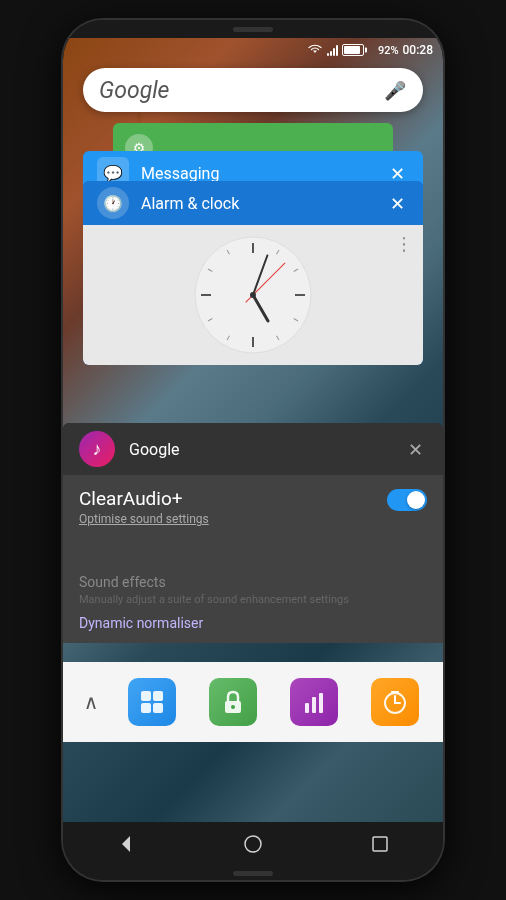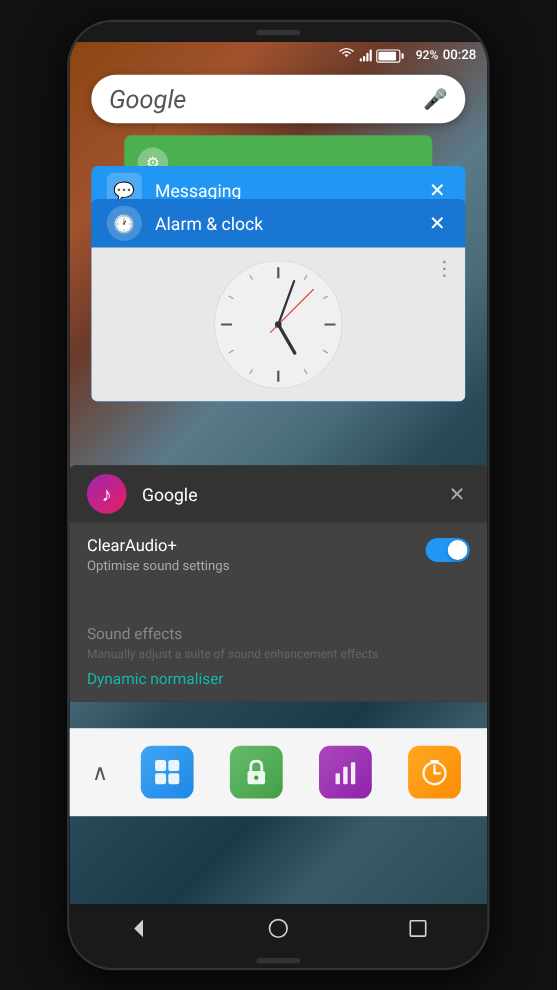--- a/index.html
+++ b/index.html
@@ -90,21 +90,21 @@
       gap: 1px;
       height: 12px;
     }
     .signal-bar {
       background: white;
       width: 2px;
       border-radius: 1px;
     }
     .battery-container {
       display: flex;
-      align-items: flex-end;
+      align-items: flex-start;
       gap: 14px;
     }
     .battery-box {
       width: 22px;
       height: 12px;
       border: 1.5px solid white;
       border-radius: 2px;
       position: relative;
       display: flex;
       align-items: center;
@@ -331,26 +331,27 @@
       font-size: 18px;
       margin-right: 14px;
       flex-shrink: 0;
     }
     .card-music-body {
       background: #424242;
       padding: 12px 16px;
     }
     .music-setting-title {
       color: #fff;
-      font-size: 15px;
+      font-size: 19px;
       margin-bottom: 2px;
     }
     .music-setting-sub {
       color: #aaa;
       font-size: 12px;
+      text-decoration: underline;
     }
     .music-setting-row-inline {
       display: flex;
       align-items: flex-start;
       justify-content: space-between;
       margin-bottom: 14px;
     }
     .toggle-on {
       width: 40px;
       height: 22px;
@@ -379,21 +380,21 @@
       color: #888;
       font-size: 14px;
       margin-bottom: 2px;
     }
     .sound-effects-sub {
       color: #666;
       font-size: 11px;
       line-height: 1.4;
     }
     .dynamic-title {
-      color: #14b8a6;
+      color: #c4b5fd;
       font-size: 14px;
     }
 
     
     .fab {
       position: absolute;
       right: 16px;
       bottom: 10px;
       width: 48px;
       height: 48px;
@@ -594,21 +595,21 @@
         <div class="card-music-body">
           <div class="music-setting-row-inline">
             <div>
               <div class="music-setting-title">ClearAudio+</div>
               <div class="music-setting-sub">Optimise sound settings</div>
             </div>
             <div class="toggle-on"></div>
           </div>
           <div class="sound-effects-row">
             <div class="sound-effects-title">Sound effects</div>
-            <div class="sound-effects-sub">Manually adjust a suite of sound enhancement effects</div>
+            <div class="sound-effects-sub">Manually adjust a suite of sound enhancement settings</div>
           </div>
           <div class="dynamic-title">Dynamic normaliser</div>
         </div>
       </div>
 
       <div class="fab">
         <span style="font-size:18px;">≡</span>
       </div>
 
       <div class="bottom-dock">

